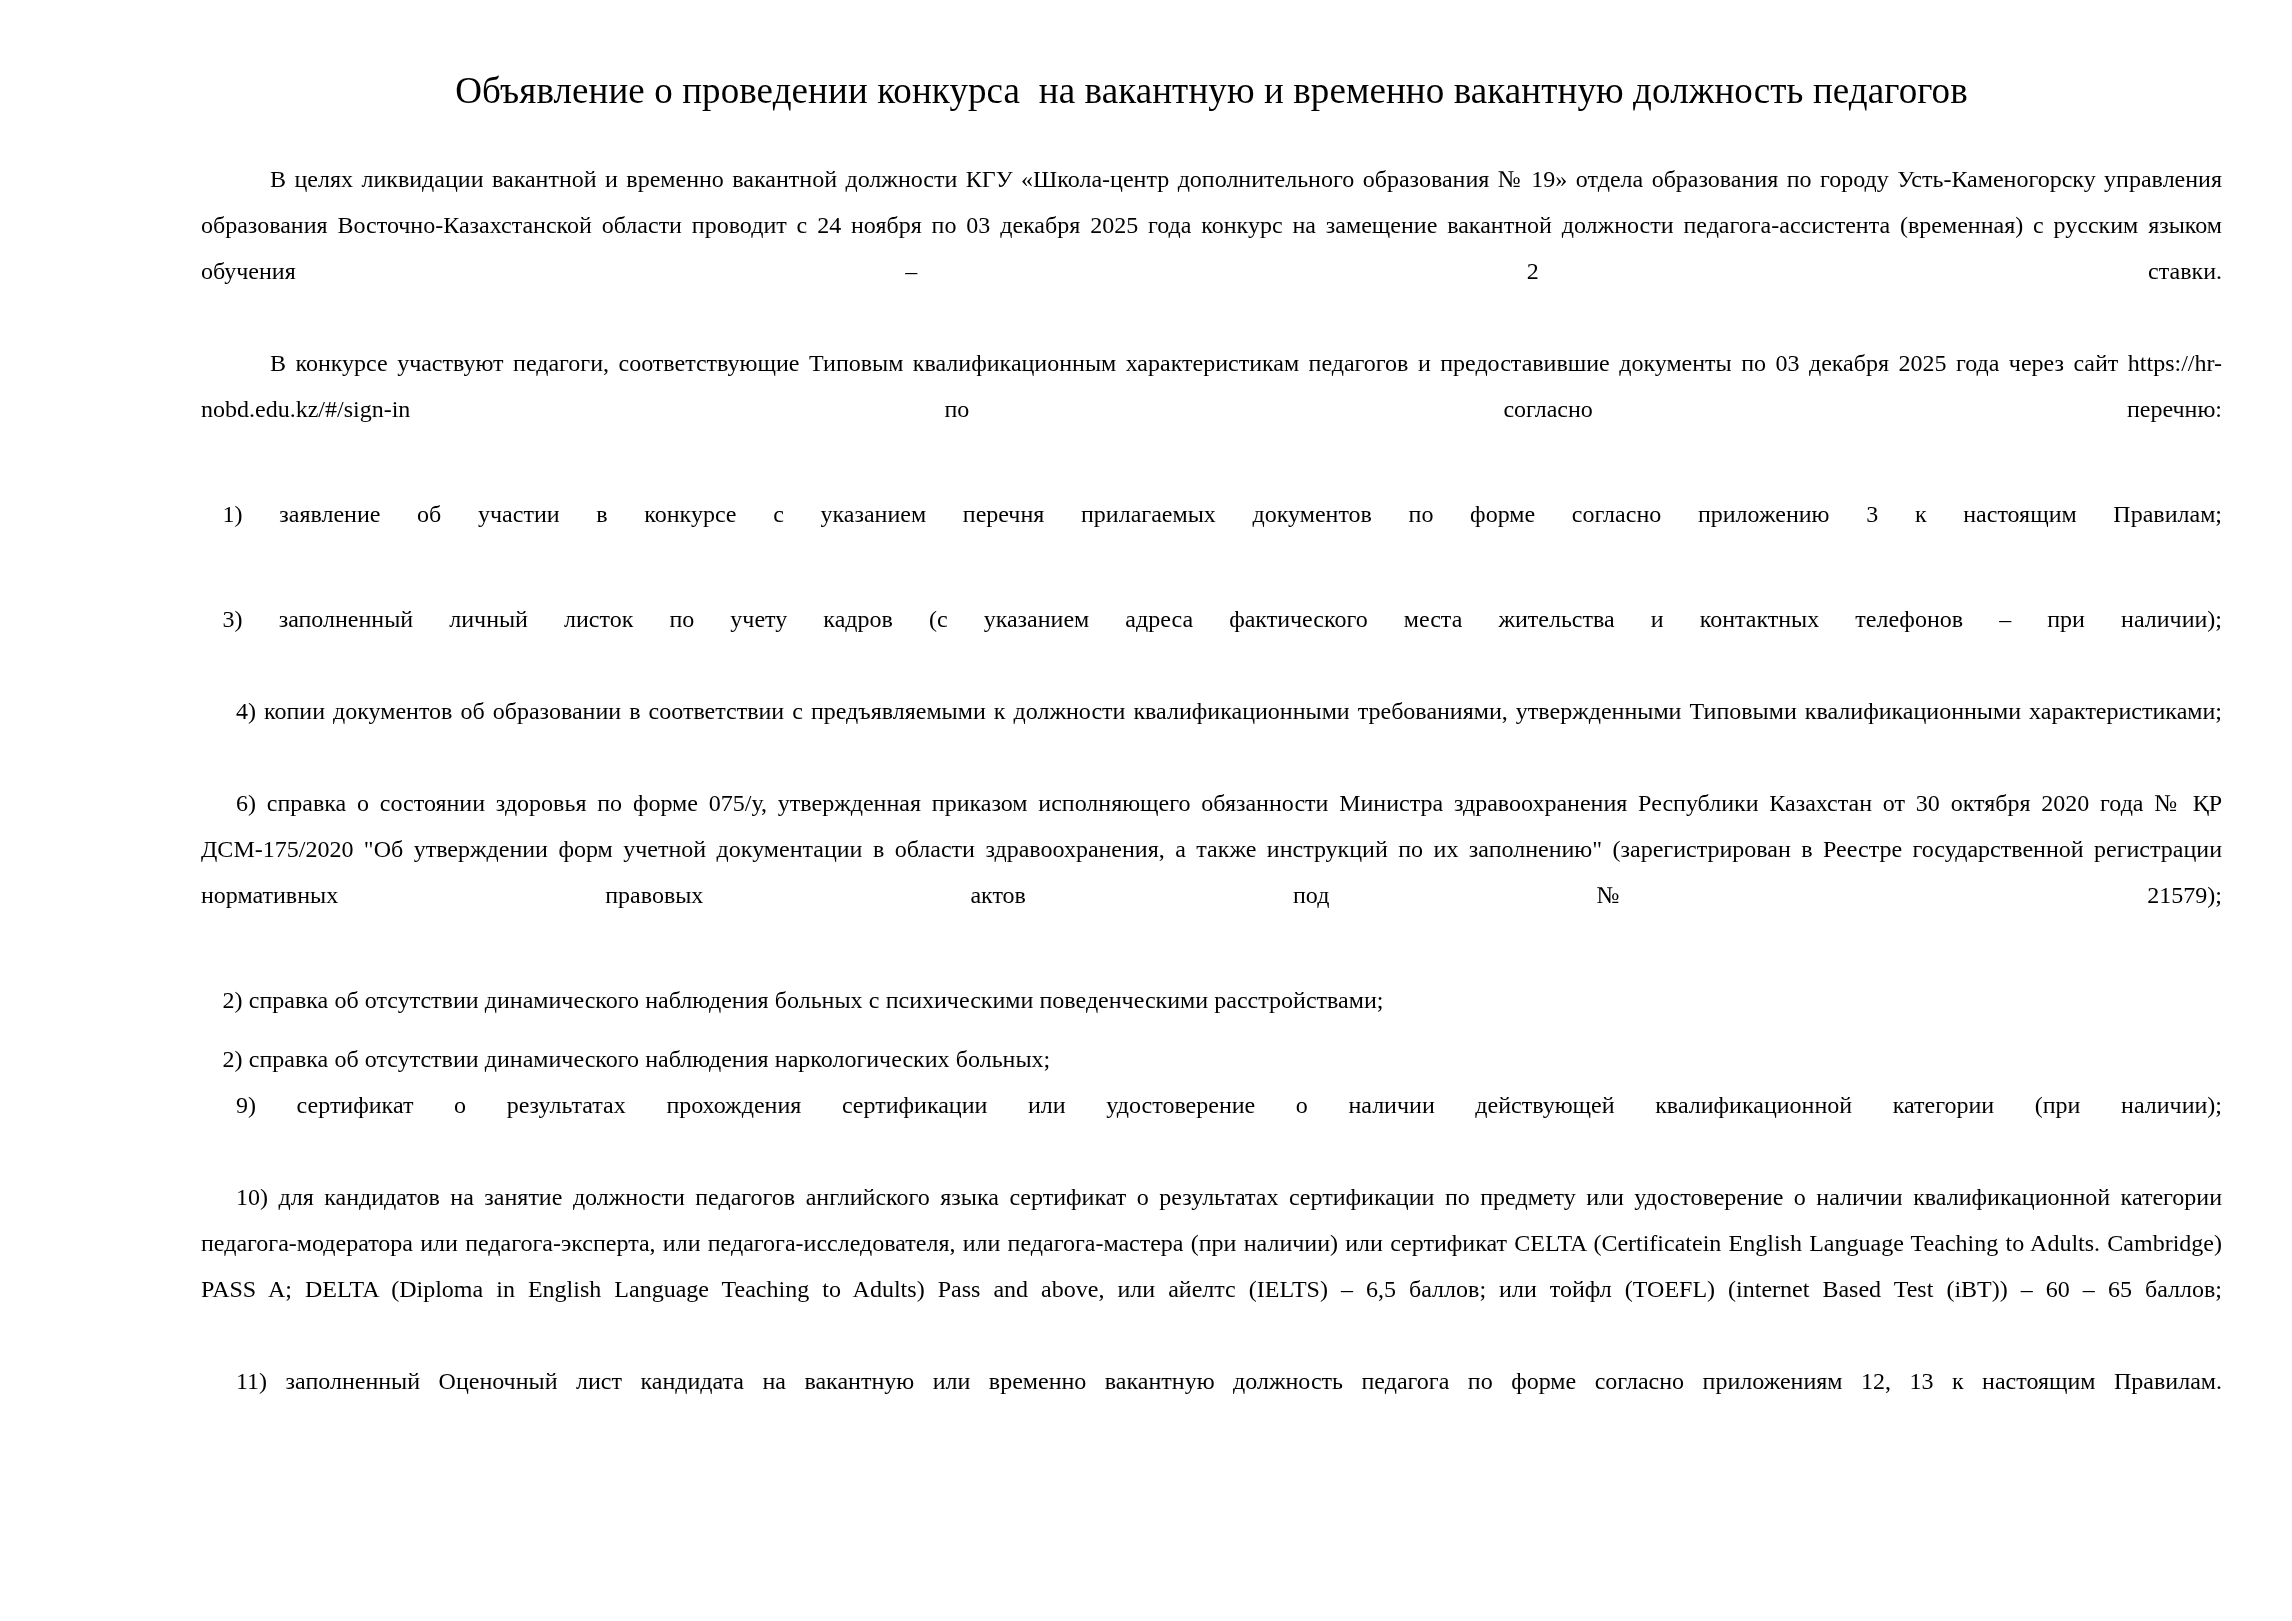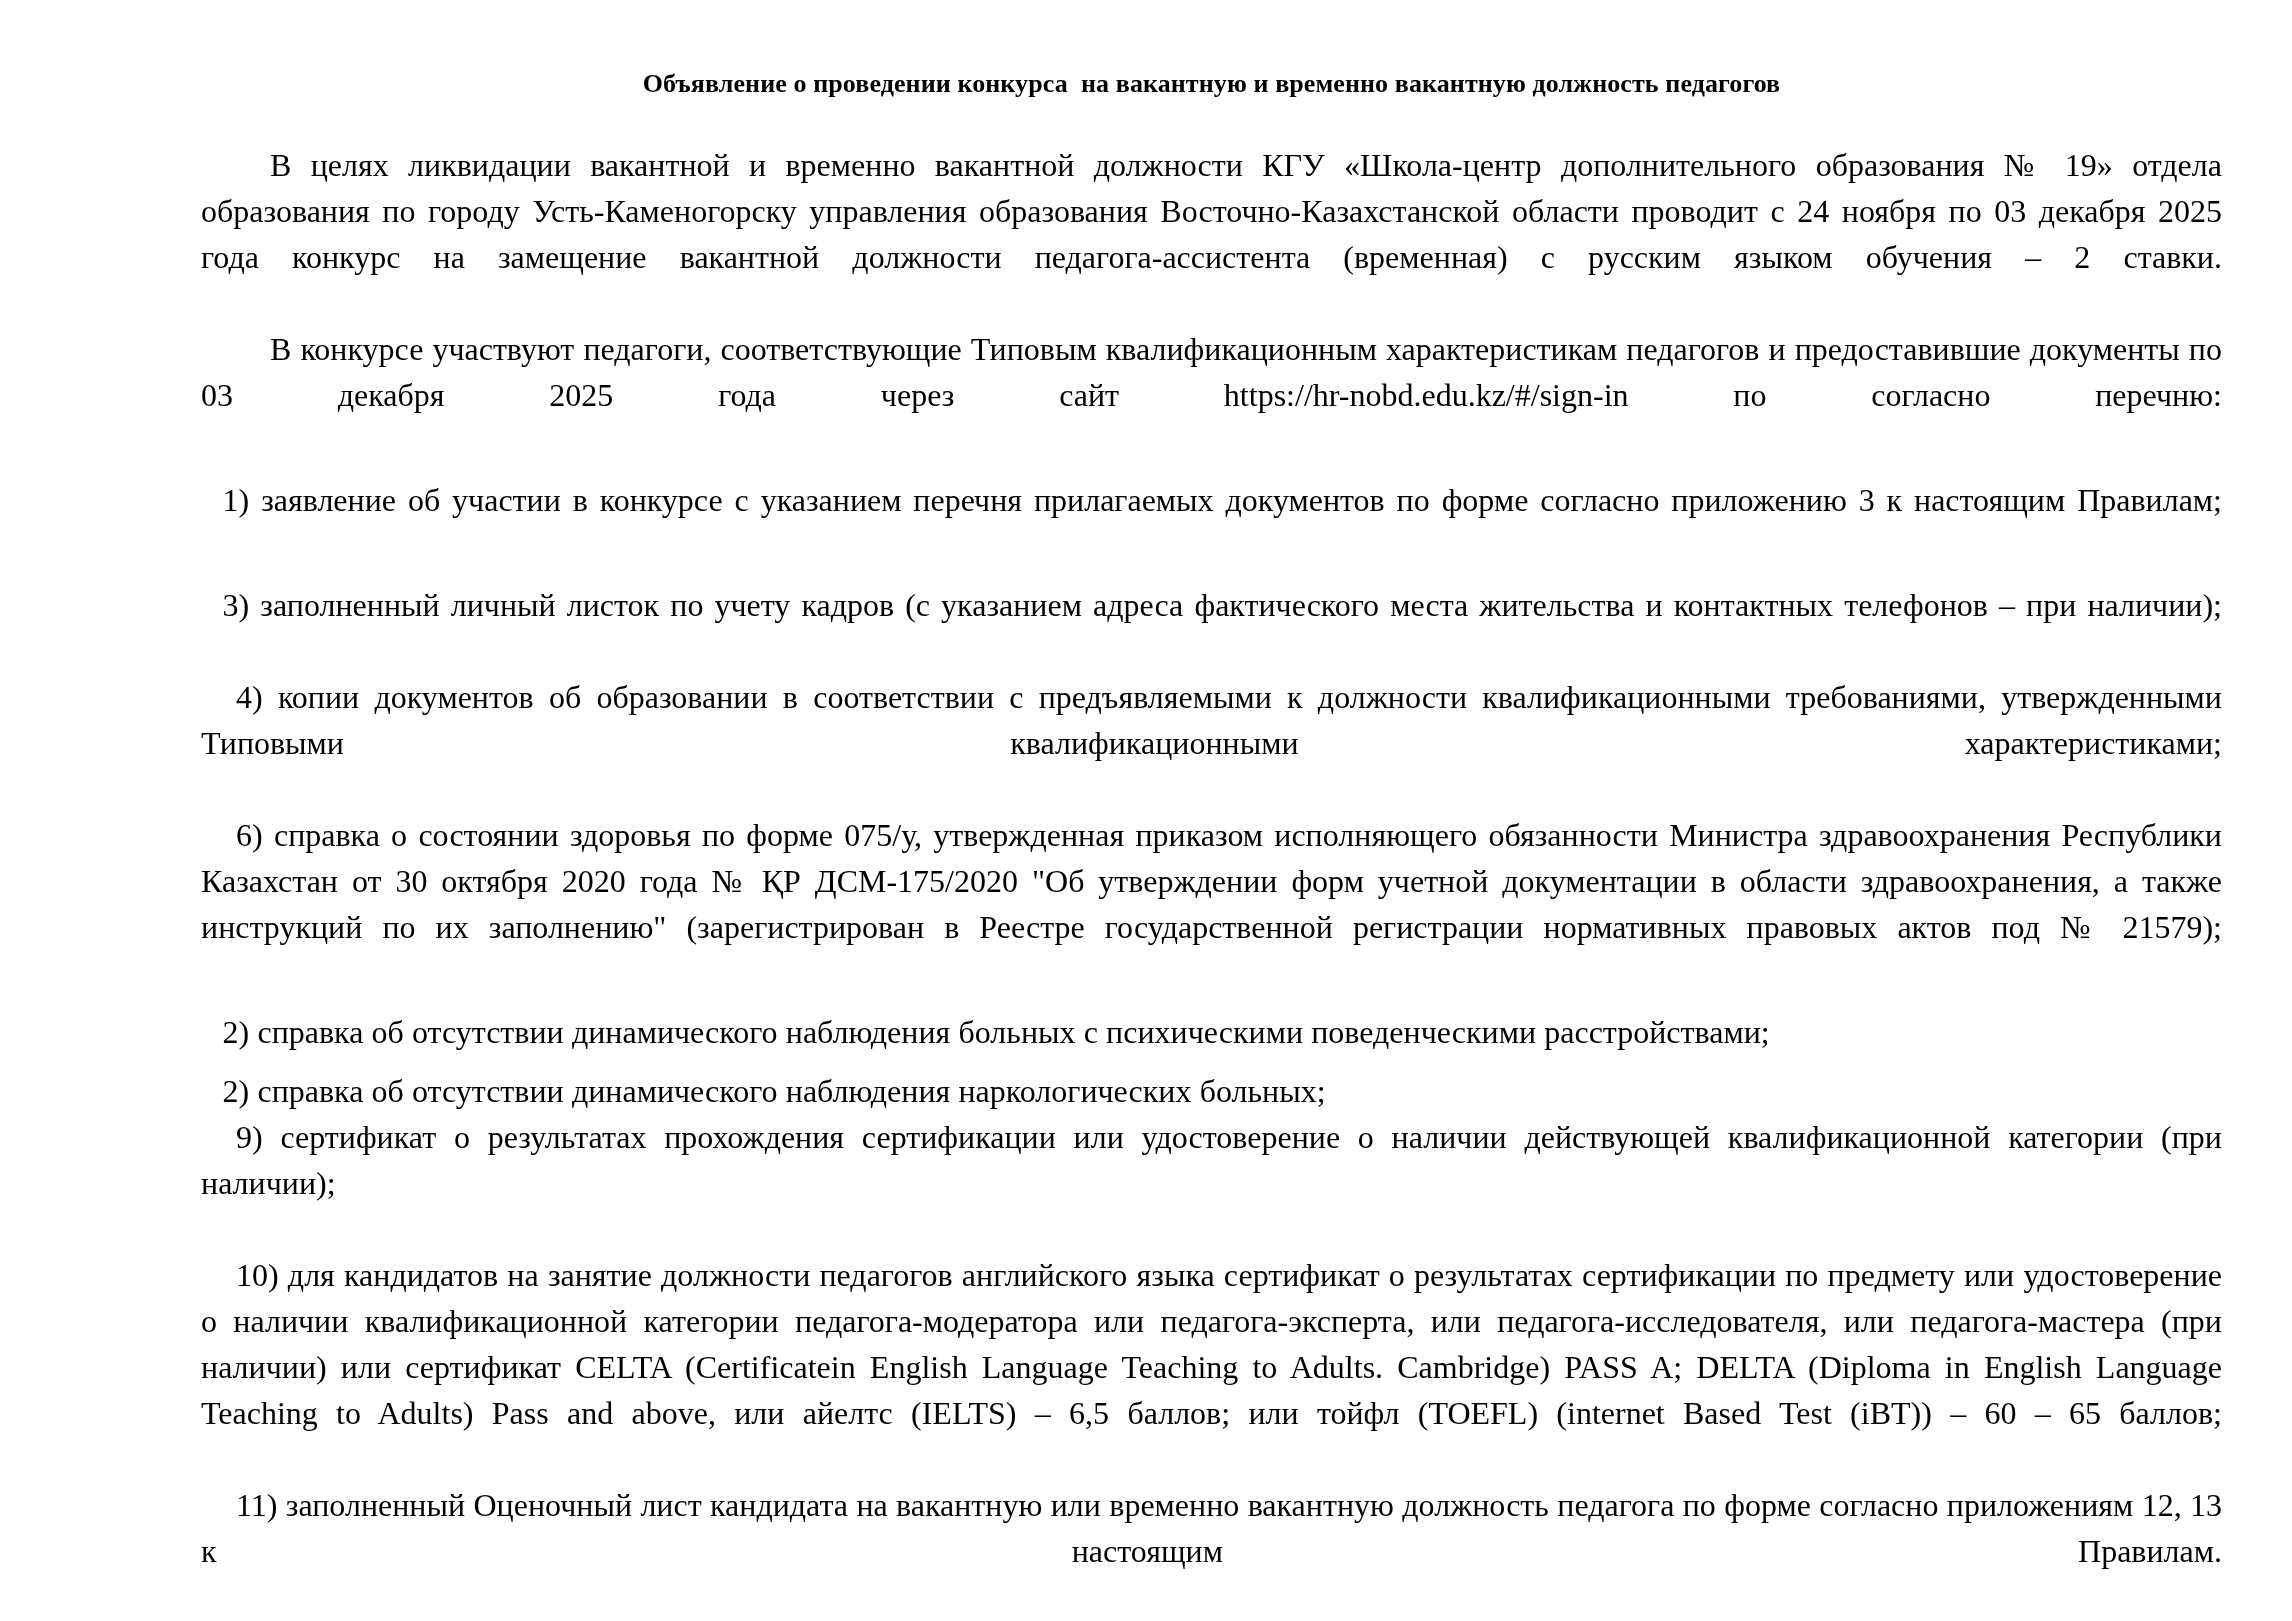--- a/index.html
+++ b/index.html
@@ -27,35 +27,35 @@
   }
 
   .doc-body {
     position: absolute;
     left: 201px;
     top: 67px;
     width: 2021px;
   }
 
   .doc-title {
-    font-size: 26px;
-    font-weight: bold;
+    font-size: 37px;
+    font-weight: normal;
     line-height: 1.28;
     text-align: center;
     margin: 0 0 0 0;
     white-space: pre-wrap;
     letter-spacing: 0.1px;
   }
 
   .spacer-after-title {
     height: 42px;
   }
 
   p.para {
-    font-size: 32px;
+    font-size: 24px;
     line-height: 46px;
     text-align: justify;
     text-justify: inter-word;
     margin: 0;
     padding: 0;
     hyphens: none;
     word-spacing: 0.2px;
   }
 
   p.indent-first {

